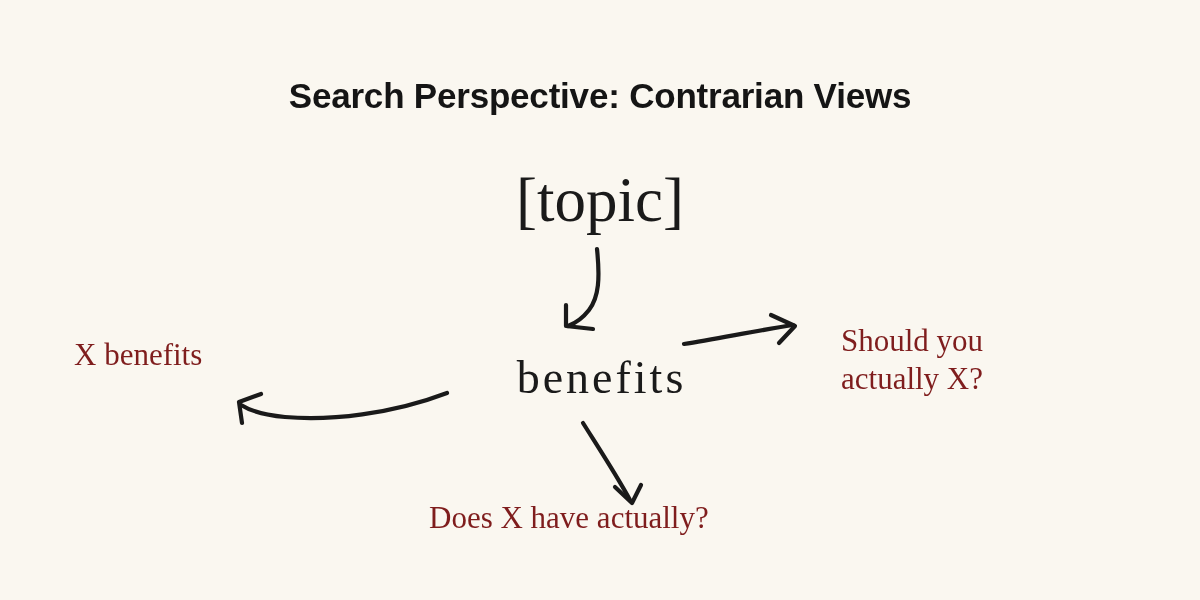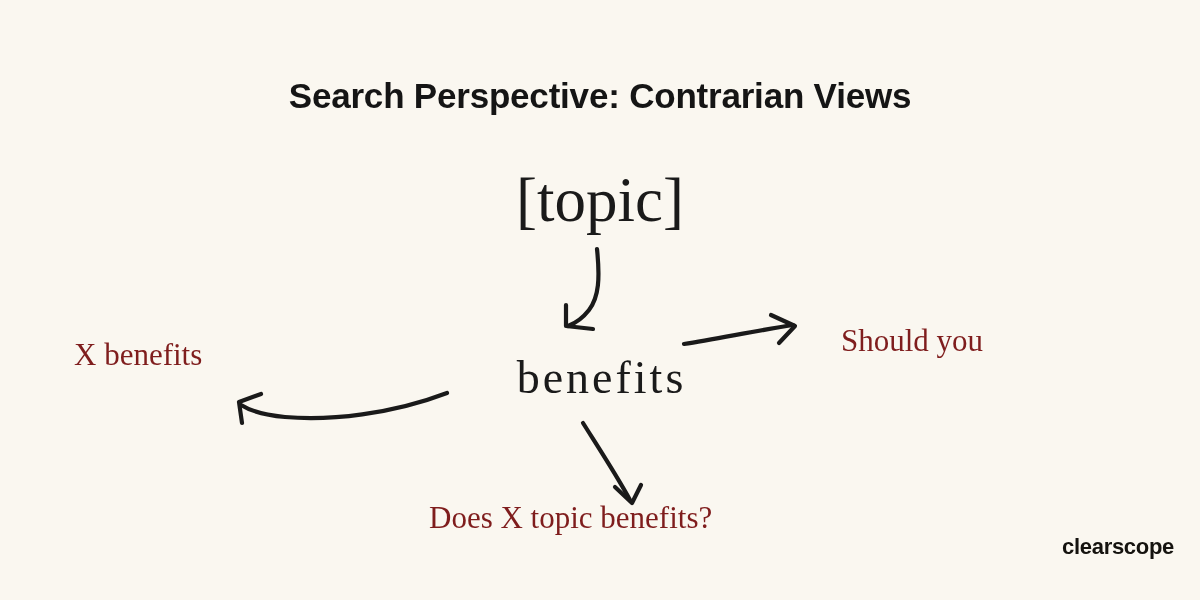--- a/index.html
+++ b/index.html
@@ -114,23 +114,23 @@
 <div id="canvas" style="background: rgb(250, 247, 240);">
 
   <div class="abs" id="title">Search Perspective: Contrarian Views</div>
 
   <div class="abs" id="topic-node">[topic]</div>
 
   <div class="abs" id="benefits-node">benefits</div>
 
   <div class="abs label" id="label-left">X benefits</div>
 
-  <div class="abs label" id="label-right"><span>Should you</span><br></div>
+  <div class="abs label" id="label-right"><span>Should you</span><br><span>actually X?</span></div>
 
-  <div class="abs label" id="label-bottom">Does X topic benefits?</div>
+  <div class="abs label" id="label-bottom">Does X have actually?</div>
 
   <svg class="abs" id="arrows" viewBox="0 0 1200 600">
 
     <g>
       <path d="M 597 249 C 600 278, 599 297, 589 310 C 582 319, 576 323, 568 326" fill="none" stroke="#1a1a1a" stroke-width="4.2" stroke-linecap="round" stroke-linejoin="round"></path>
       <path d="M 566 305 L 566 326 L 593 329" fill="none" stroke="#1a1a1a" stroke-width="4.2" stroke-linecap="round" stroke-linejoin="round"></path>
     </g>
 
     <g>
       <path d="M 684 344 C 716 339, 755 331, 793 325" fill="none" stroke="#1a1a1a" stroke-width="4.2" stroke-linecap="round" stroke-linejoin="round"></path>
@@ -141,15 +141,14 @@
       <path d="M 447 393 C 392 414, 330 421, 285 417 C 263 415, 249 410, 241 405" fill="none" stroke="#1a1a1a" stroke-width="4.2" stroke-linecap="round" stroke-linejoin="round"></path>
       <path d="M 261 394 L 239 402 L 242 423" fill="none" stroke="#1a1a1a" stroke-width="4.2" stroke-linecap="round" stroke-linejoin="round"></path>
     </g>
 
     <g>
       <path d="M 583 423 C 600 450, 617 476, 630 500" fill="none" stroke="#1a1a1a" stroke-width="4.2" stroke-linecap="round" stroke-linejoin="round"></path>
       <path d="M 615 487 L 632 503 L 641 485" fill="none" stroke="#1a1a1a" stroke-width="4.2" stroke-linecap="round" stroke-linejoin="round"></path>
     </g>
   </svg>
 
-  <div class="abs" id="brand">clearscope</div>
 
 </div>
 
 </body></html>

